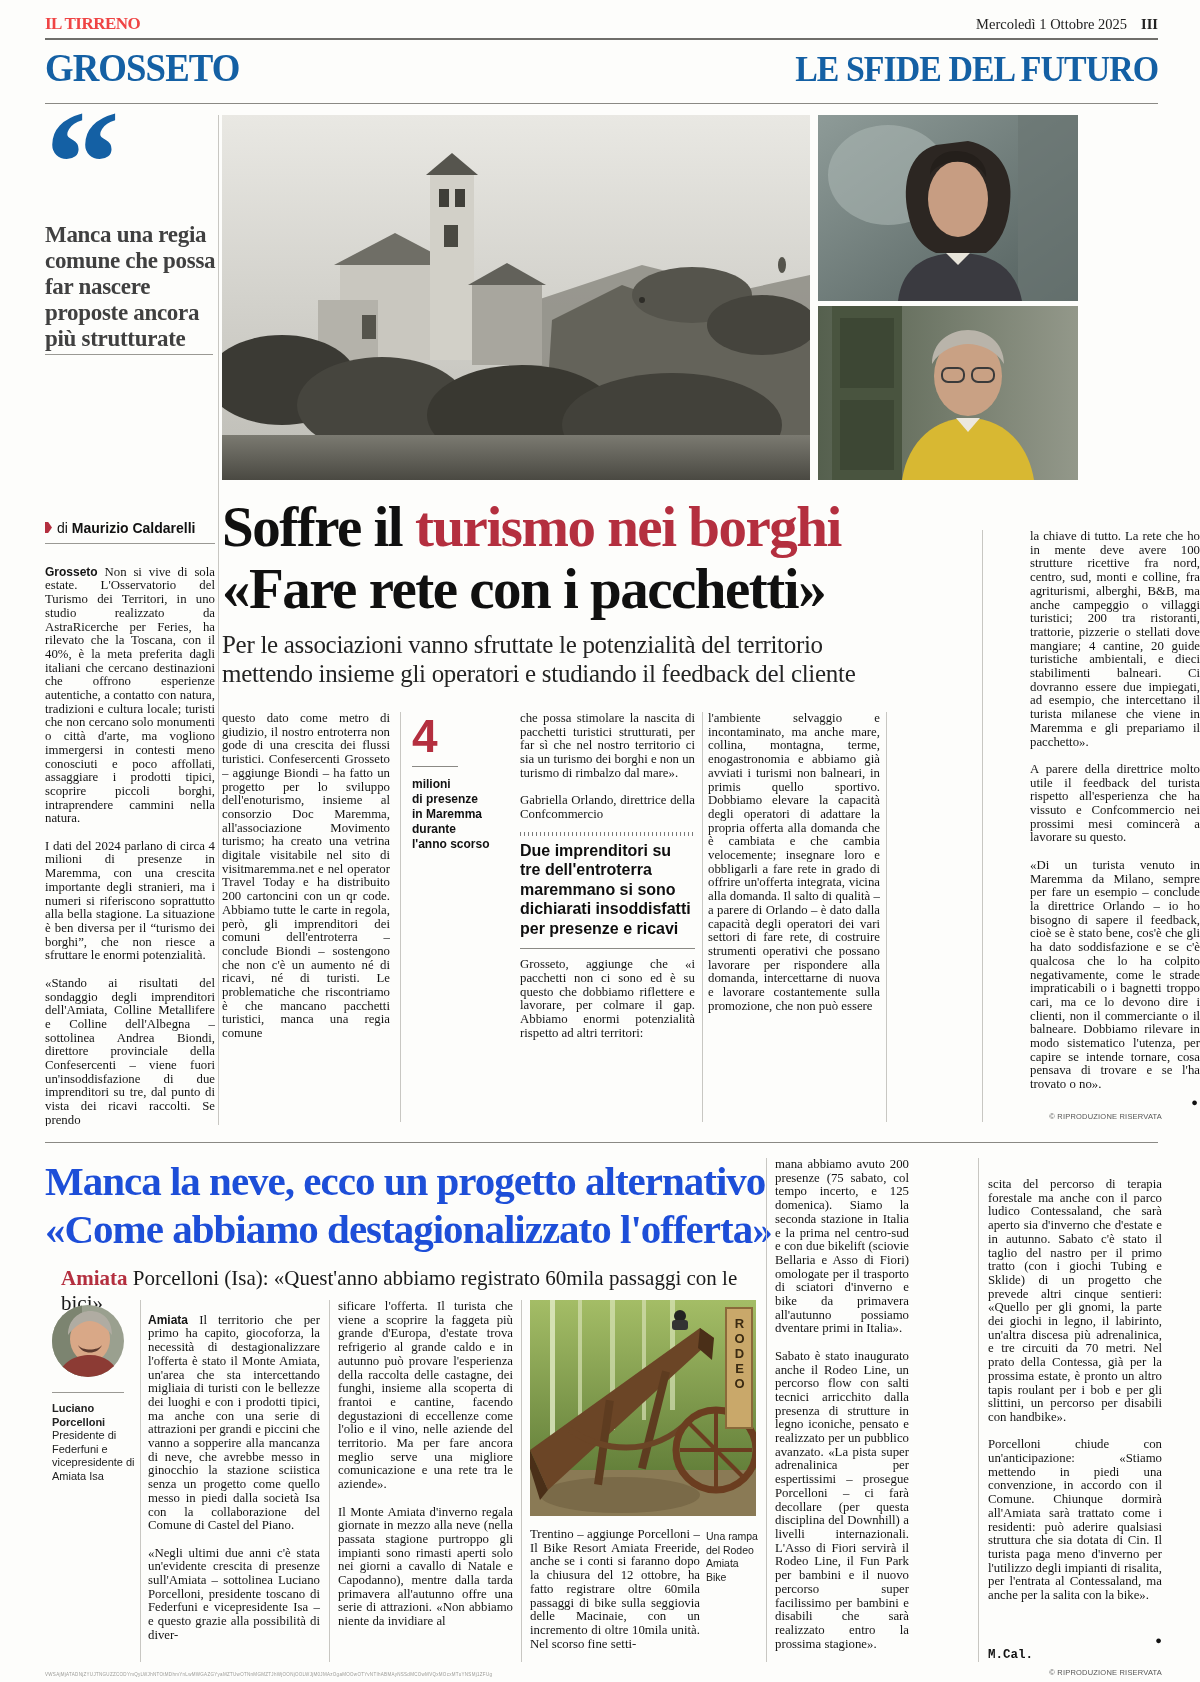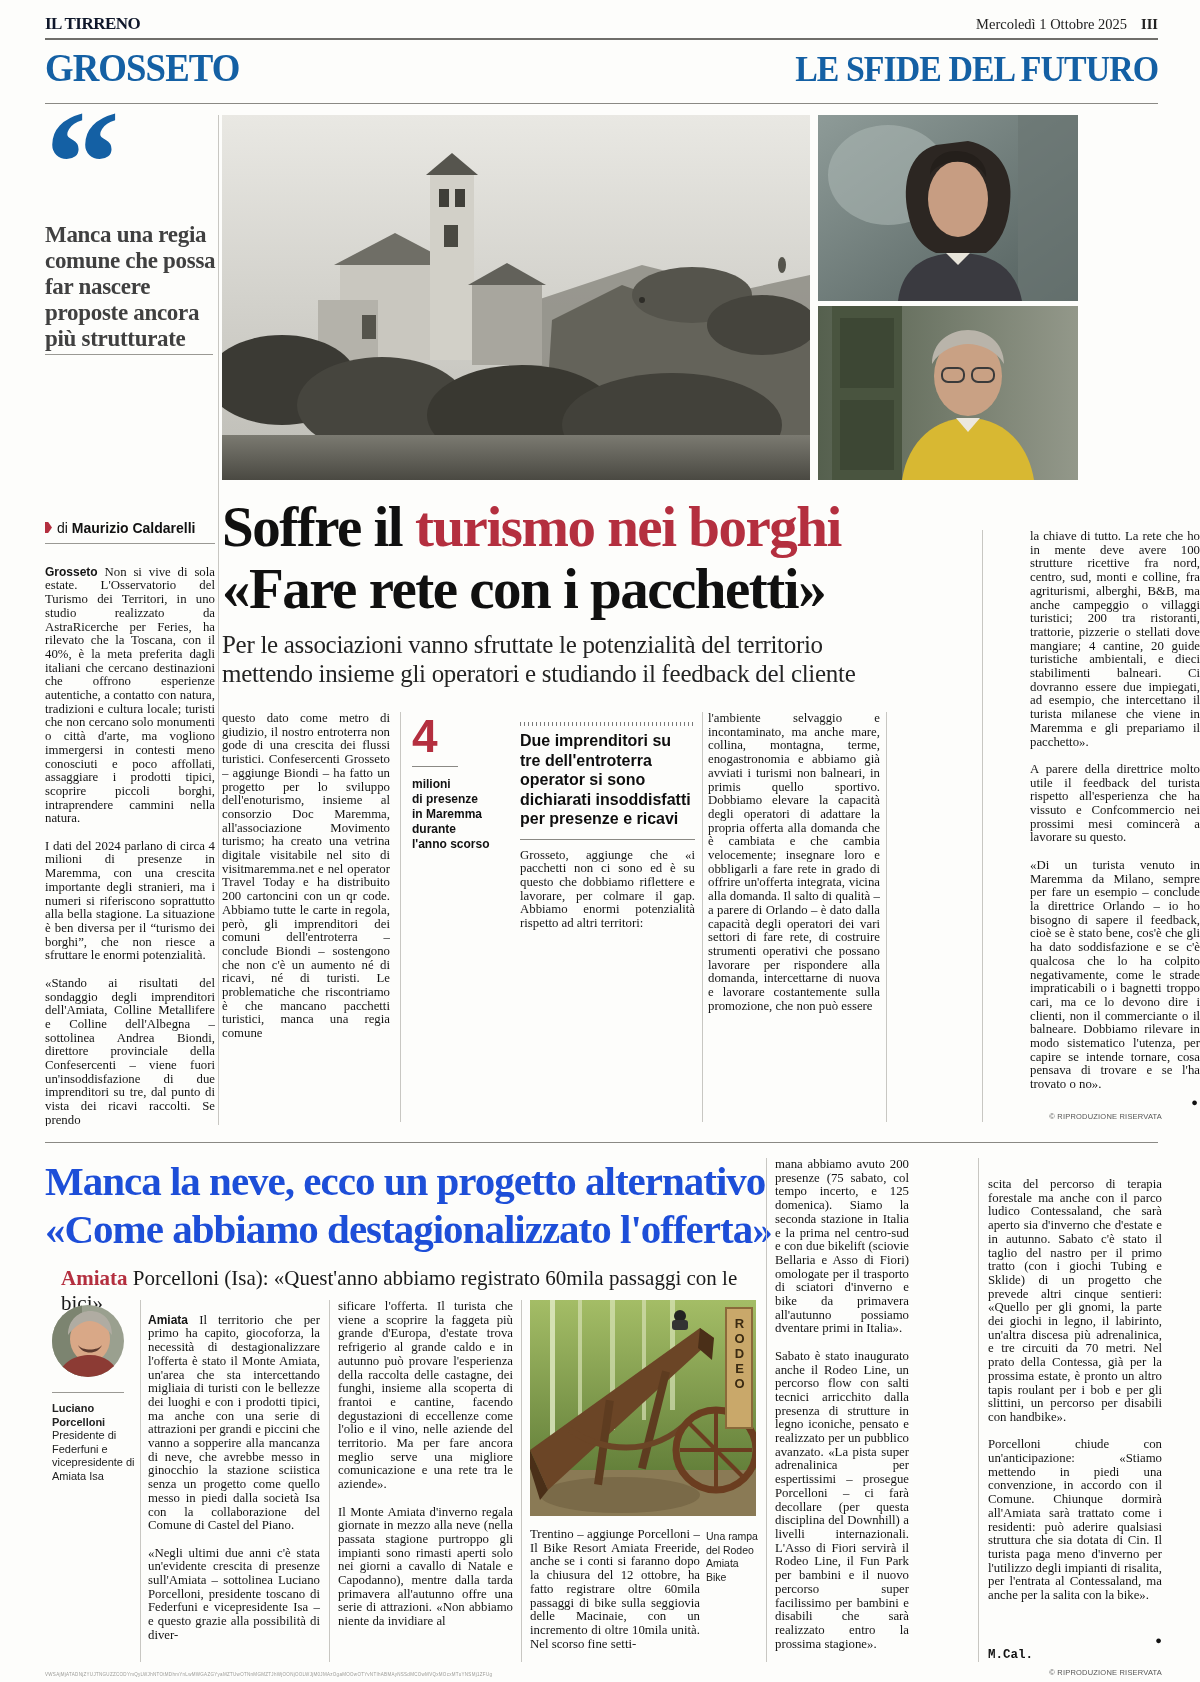--- a/index.html
+++ b/index.html
@@ -4,21 +4,21 @@
 <style>
   html,body{margin:0;padding:0;background:#e4e2de;}
   .page{position:relative;width:1200px;height:1682px;background:#fdfdfb;margin:0 auto;overflow:hidden;
         font-family:"Liberation Serif","DejaVu Serif",serif;color:#111;}
   .abs{position:absolute;}
   .sans{font-family:"Liberation Sans","DejaVu Sans",sans-serif;}
   .vrule{position:absolute;width:1px;background:#c8c7c2;}
   .hrule{position:absolute;height:1px;background:#8a8984;}
   .body-text{font-size:12.8px;line-height:13.7px;text-align:justify;white-space:pre-line;color:#141414;overflow:hidden;}
   .lead-label{font-family:"Liberation Sans",sans-serif;font-weight:bold;font-size:12px;}
-  .masthead-logo{font-weight:bold;font-size:17px;letter-spacing:-.5px;color:#0f172a;}
+  .masthead-logo{font-weight:bold;font-size:17px;letter-spacing:-.5px;color:#ef4444;}
   .masthead-date{font-size:14.5px;color:#222;}
   .page-num{font-weight:bold;margin-left:14px;}
   .section-title{color:#1460a4;font-weight:bold;font-size:40px;letter-spacing:-1px;transform:scaleX(.92);transform-origin:left;}
   .series-title{color:#1460a4;font-weight:bold;font-size:36px;letter-spacing:-1px;transform:scaleX(.94);transform-origin:right;}
   .quote-mark{color:#1460a4;font-size:150px;line-height:90px;font-weight:bold;letter-spacing:-8px;}
   .pull-quote{font-weight:bold;font-size:23px;line-height:26px;color:#404040;letter-spacing:-.3px;}
   .byline{font-size:14px;color:#111;}
   .byline b{font-weight:bold;}
   .byline-marker{display:inline-block;width:7px;height:11px;background:#b42f3f;
      clip-path:polygon(0 0,45% 0,100% 50%,45% 100%,0 100%);margin-right:5px;}
@@ -169,21 +169,24 @@
     <div class="stat-num sans">4</div>
     <div style="width:46px;height:1px;background:#8a8984;margin:8px 0 10px 0;"></div>
     <div class="stat-label sans">milioni
 di presenze
 in Maremma
 durante
 l'anno scorso</div>
   </div>
 
   <div class="abs" style="left:520px;top:712px;width:175px;height:414px;overflow:hidden;">
-    <div class="pull-box">Due imprenditori su tre dell'entroterra operator si sono dichiarati insoddisfatti per presenze e ricavi</div>
+    <div class="body-text" style="width:175px;">che possa stimolare la nascita di pacchetti turistici strutturati, per far sì che nel nostro territorio ci sia un turismo dei borghi e non un turismo di rimbalzo dal mare».
+
+Gabriella Orlando, direttrice della Confcommercio</div>
+    <div class="pull-box">Due imprenditori su tre dell'entroterra maremmano si sono dichiarati insoddisfatti per presenze e ricavi</div>
     <div class="body-text" style="width:175px;">Grosseto, aggiunge che «i pacchetti non ci sono ed è su questo che dobbiamo riflettere e lavorare, per colmare il gap. Abbiamo enormi potenzialità rispetto ad altri territori:</div>
   </div>
 
   <div class="abs body-text" style="left:708px;top:712px;width:172px;height:412px;">l'ambiente selvaggio e incontaminato, ma anche mare, collina, montagna, terme, enogastronomia e abbiamo già avviati i turismi non balneari, in primis quello sportivo. Dobbiamo elevare la capacità degli operatori di adattare la propria offerta alla domanda che è cambiata e che cambia velocemente; insegnare loro e obbligarli a fare rete in grado di offrire un'offerta integrata, vicina alla domanda. Il salto di qualità – a parere di Orlando – è dato dalla capacità degli operatori dei vari settori di fare rete, di costruire strumenti operativi che possano lavorare per rispondere alla domanda, intercettarne di nuova e lavorare costantemente sulla promozione, che non può essere</div>
 
 
   <div class="abs" style="left:992px;top:530px;width:170px;margin-left:38px;">
     <div class="body-text" style="width:170px;height:578px;">la chiave di tutto. La rete che ho in mente deve avere 100 strutture ricettive fra nord, centro, sud, monti e colline, fra agriturismi, alberghi, B&amp;B, ma anche campeggio o villaggi turistici; 200 tra ristoranti, trattorie, pizzerie o stellati dove mangiare; 4 cantine, 20 guide turistiche ambientali, e dieci stabilimenti balneari. Ci dovranno essere due impiegati, ad esempio, che intercettano il turista milanese che viene in Maremma e gli prepariamo il pacchetto».
 
 A parere della direttrice molto utile il feedback del turista rispetto all'esperienza che ha vissuto e Confcommercio nei prossimi mesi comincerà a lavorare su questo.

